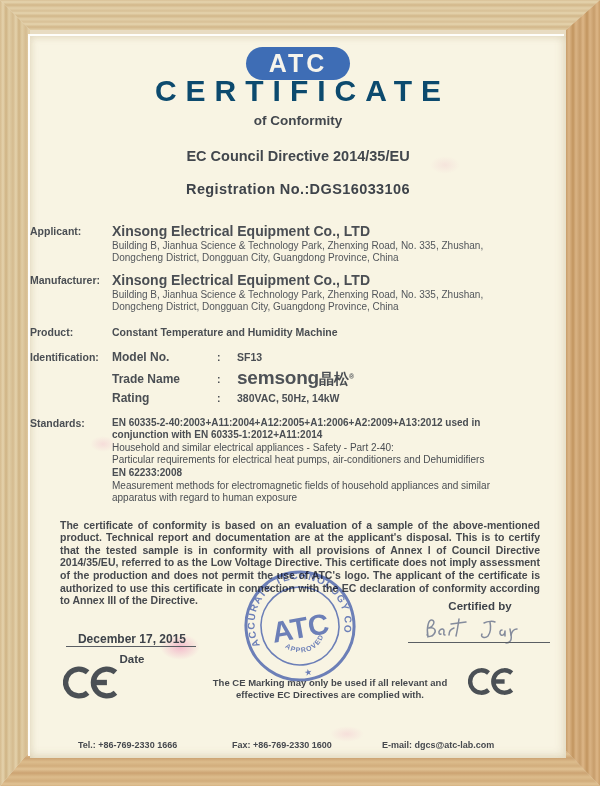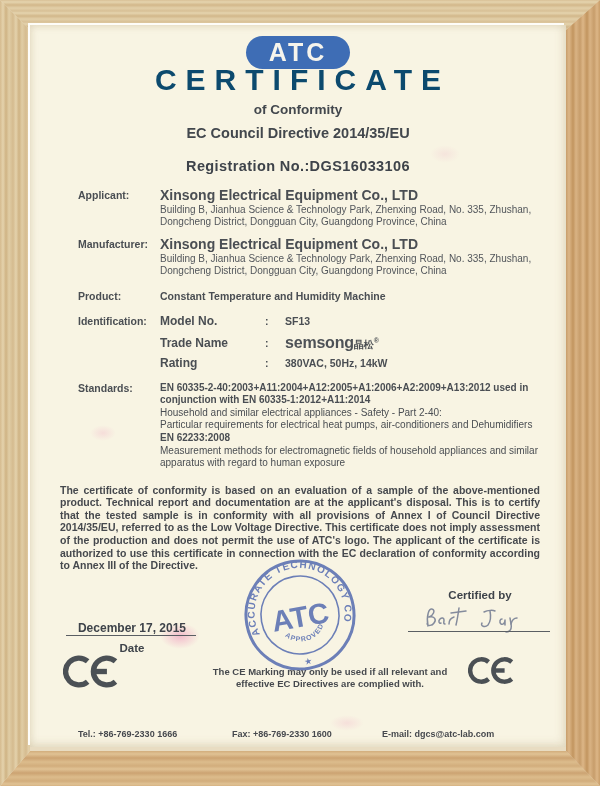--- a/index.html
+++ b/index.html
@@ -16,52 +16,52 @@
     background:repeating-linear-gradient(to right,#d5bb8f 0px,#e4d2ac 3px,#cfb384 6px,#e0cda5 9px,#d5bb8f 13px);
     clip-path:polygon(0 0,100% 30px,100% calc(100% - 35px),0 100%);}
   .frame-right{left:566px;top:0;width:34px;height:786px;
     background:repeating-linear-gradient(to right,#c79d6b 0px,#dcb687 3px,#c2955f 7px,#d9b384 10px,#c79d6b 14px);
     clip-path:polygon(100% 0,100% 100%,0 calc(100% - 35px),0 30px);}
   .frame-bottom{left:0;top:751px;width:600px;height:35px;
     background:repeating-linear-gradient(to bottom,#d2ad7c 0px,#e0c294 3px,#ccA372 7px,#dcbc8c 11px,#d2ad7c 15px);
     clip-path:polygon(0 100%,100% 100%,calc(100% - 34px) 0,30px 0);}
 
   
-  .paper{position:absolute;left:30px;top:25px;width:536px;height:722px;
+  .paper{position:absolute;left:30px;top:36px;width:536px;height:722px;
     background:#f8f4e3;
     box-shadow:-2px -2px 0 rgba(255,255,253,.95), inset 2px 2px 6px rgba(190,170,130,.25), inset -3px -3px 8px rgba(190,170,130,.3);
     color:#4a4e53;position:absolute;}
   .stain{position:absolute;border-radius:50%;pointer-events:none;}
 
   
   .atc-pill{width:104px;height:33px;margin:11px auto 0;background:#3e6db5;border-radius:17px;
     color:#f6f4ec;font-weight:bold;font-size:25px;letter-spacing:3px;text-align:center;line-height:32px;
     position:relative;z-index:3;}
   .cert-title{text-align:center;font-weight:bold;font-size:30px;letter-spacing:9px;color:#0c4a6e;
     margin-top:-6px;position:relative;z-index:1;text-indent:9px;}
   .subtitle{text-align:center;font-weight:bold;font-size:13.5px;color:#42474d;margin-top:5px;}
-  .directive{text-align:center;font-weight:bold;font-size:14.5px;color:#42474d;margin-top:8px;}
+  .directive{text-align:center;font-weight:bold;font-size:14.5px;color:#42474d;margin-top:20px;}
   .directive2{text-align:center;font-weight:bold;font-size:14.5px;color:#42474d;margin-top:3px;}
   .registration{text-align:center;font-weight:bold;font-size:14.5px;color:#3e434a;margin-top:17px;letter-spacing:.4px;}
 
   
-  .rows{margin-top:15px;padding-left:48px;padding-right:26px;}
+  .rows{margin-top:28px;padding-right:26px;}
   .row{display:flex;margin-bottom:9px;}
   .row-label{flex:0 0 82px;font-weight:bold;font-size:10.5px;}
   .row-value{flex:1;font-size:10px;line-height:12.2px;}
   .name{font-weight:bold;font-size:14px;margin-bottom:3px;}
   .addr{color:#52565b;}
   .mb-lg{margin-bottom:13px;}
   .prod{font-weight:bold;font-size:10.5px;}
   .subrow{display:flex;margin-bottom:7px;align-items:baseline;}
   .sub-label{flex:0 0 105px;font-weight:bold;font-size:12px;}
   .sub-colon{flex:0 0 20px;font-weight:bold;font-size:10.5px;}
   .sub-value{font-weight:bold;font-size:10.5px;}
-  .brand-latin{font-weight:bold;font-size:16px;letter-spacing:-.2px;color:#4e5257;}
-  .brand-cjk{font-weight:bold;font-size:10px;}
+  .brand-latin{font-weight:bold;font-size:19px;letter-spacing:-.2px;color:#4e5257;}
+  .brand-cjk{font-weight:bold;font-size:15px;}
   .brand-reg{font-size:7px;vertical-align:super;}
   .std-line{font-size:10px;line-height:12.6px;}
   .b{font-weight:bold;}
 
   .declaration{margin:14px 26px 0 30px;text-align:justify;font-weight:bold;
     font-size:10.5px;line-height:12.6px;color:#46494e;}
 
   
   .abs{position:absolute;}
   .certified-by{left:380px;top:564px;width:140px;text-align:center;font-weight:bold;font-size:11.5px;color:#3e434a;}

